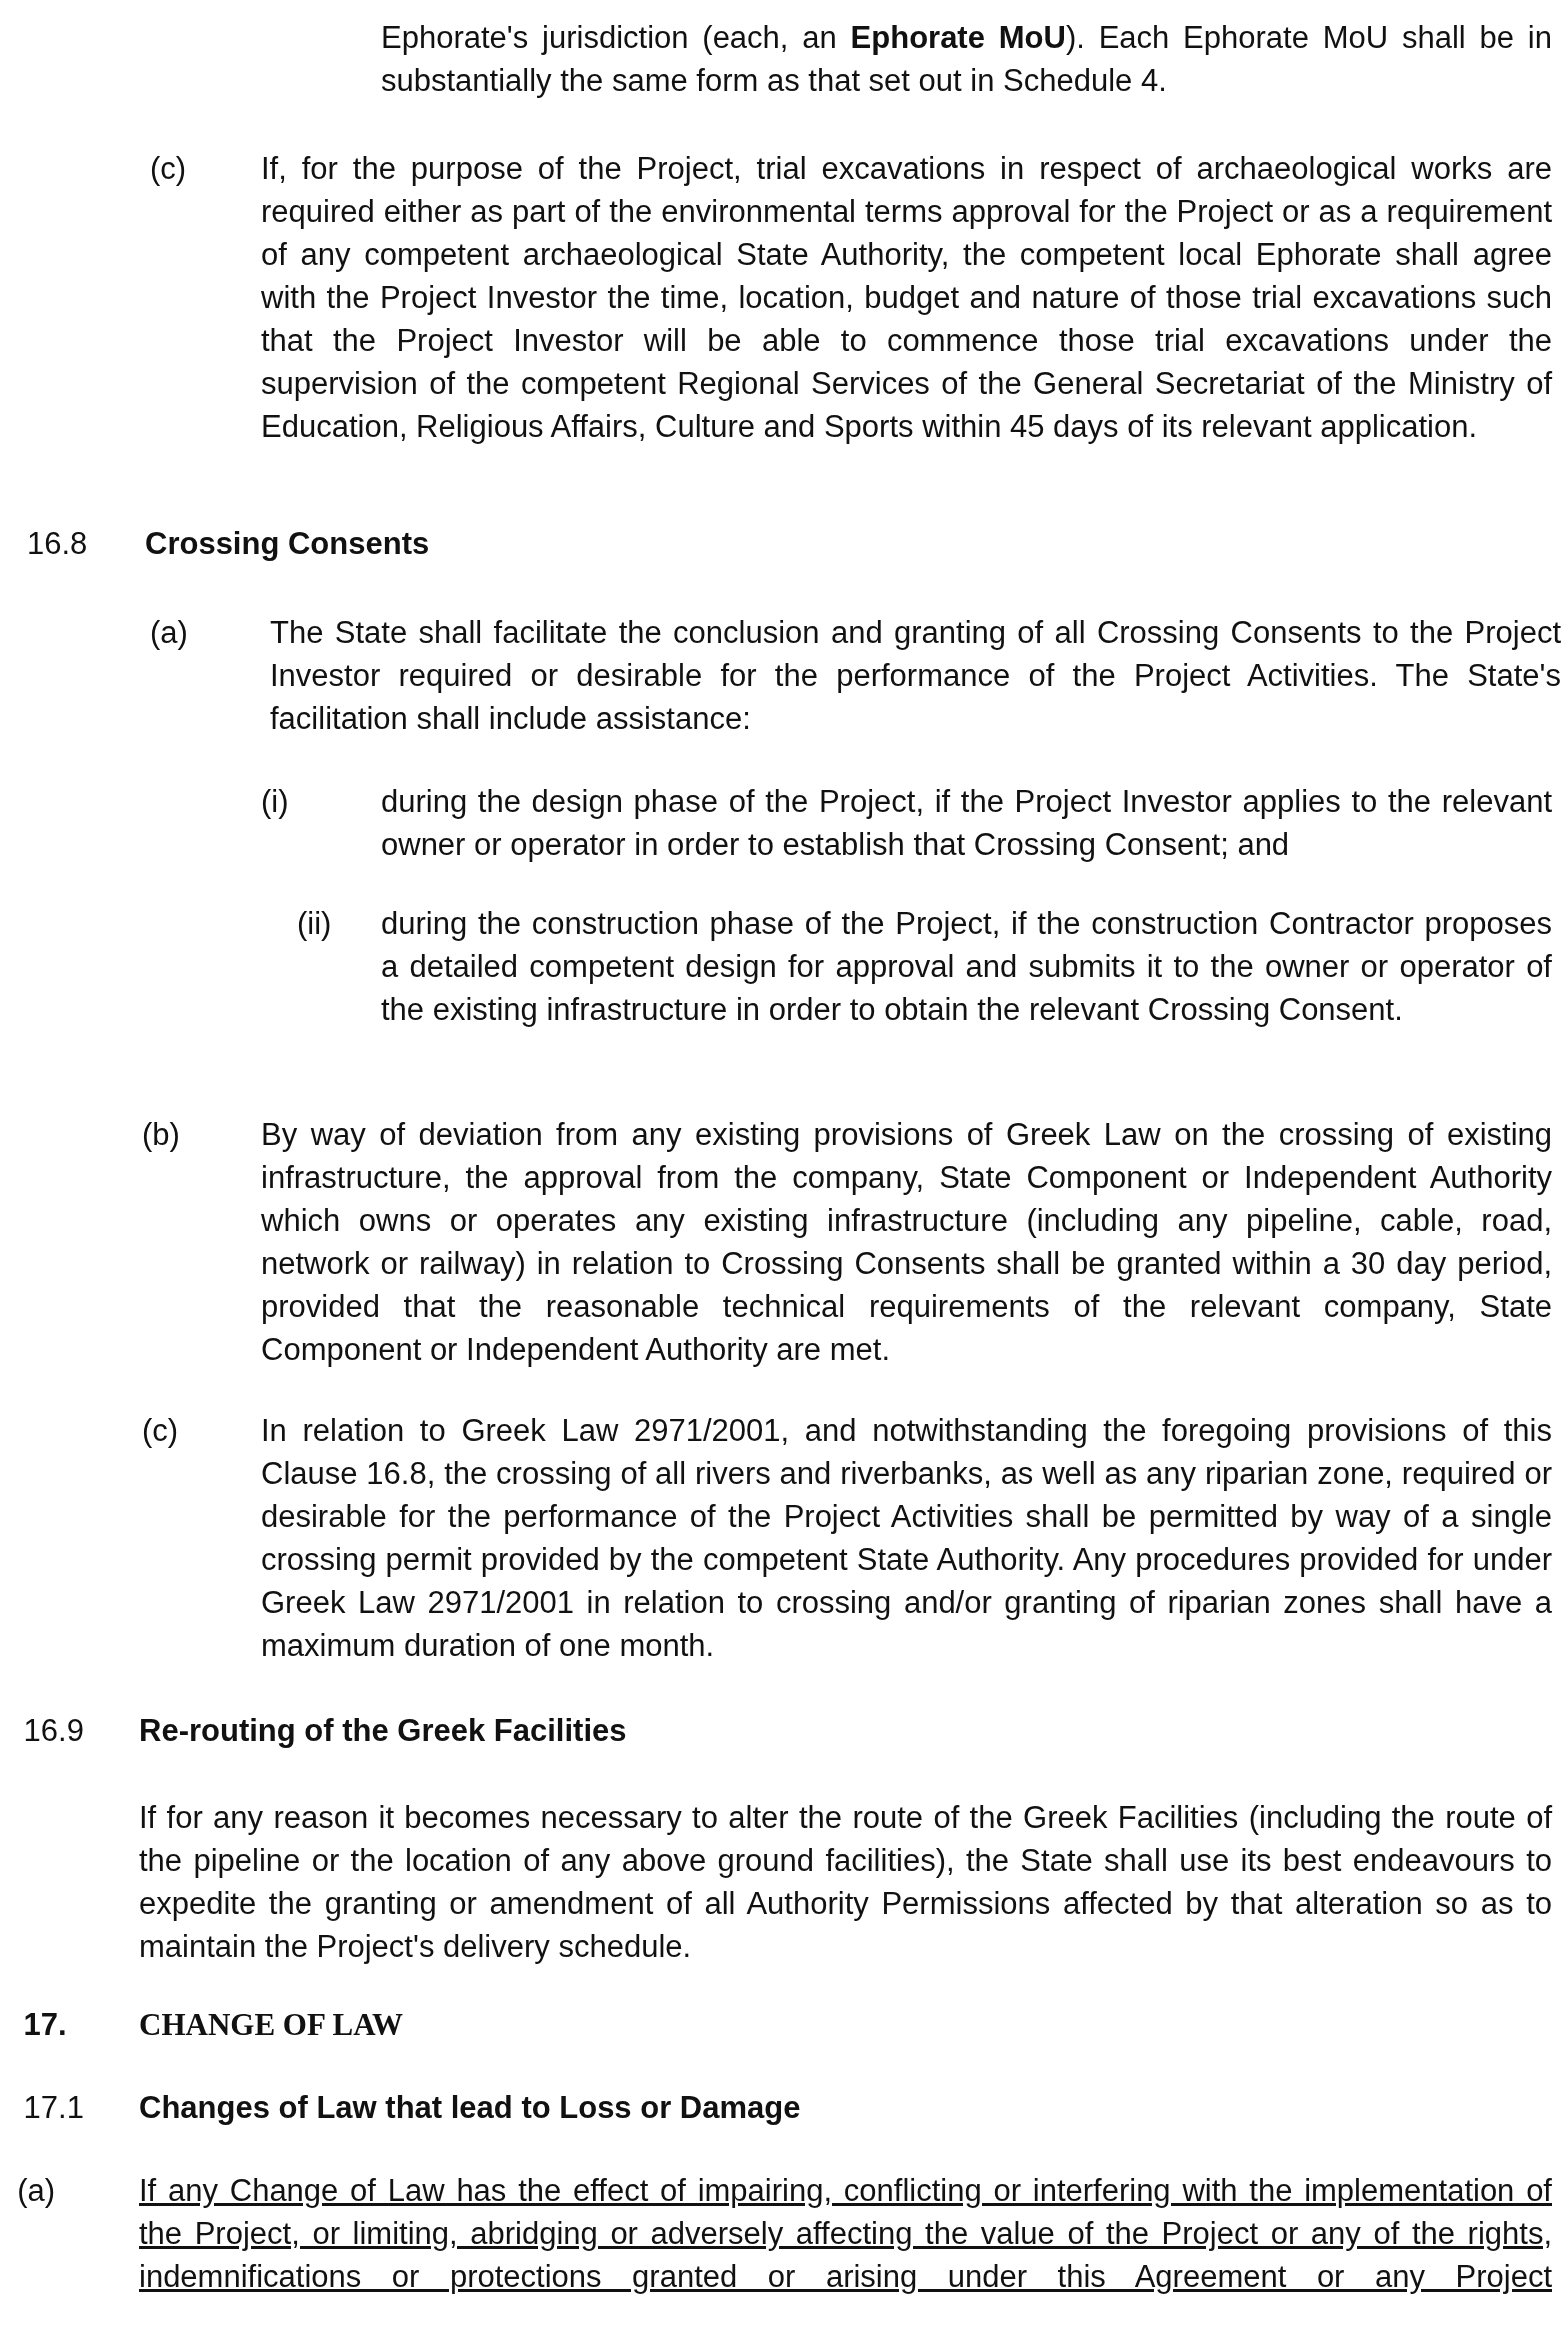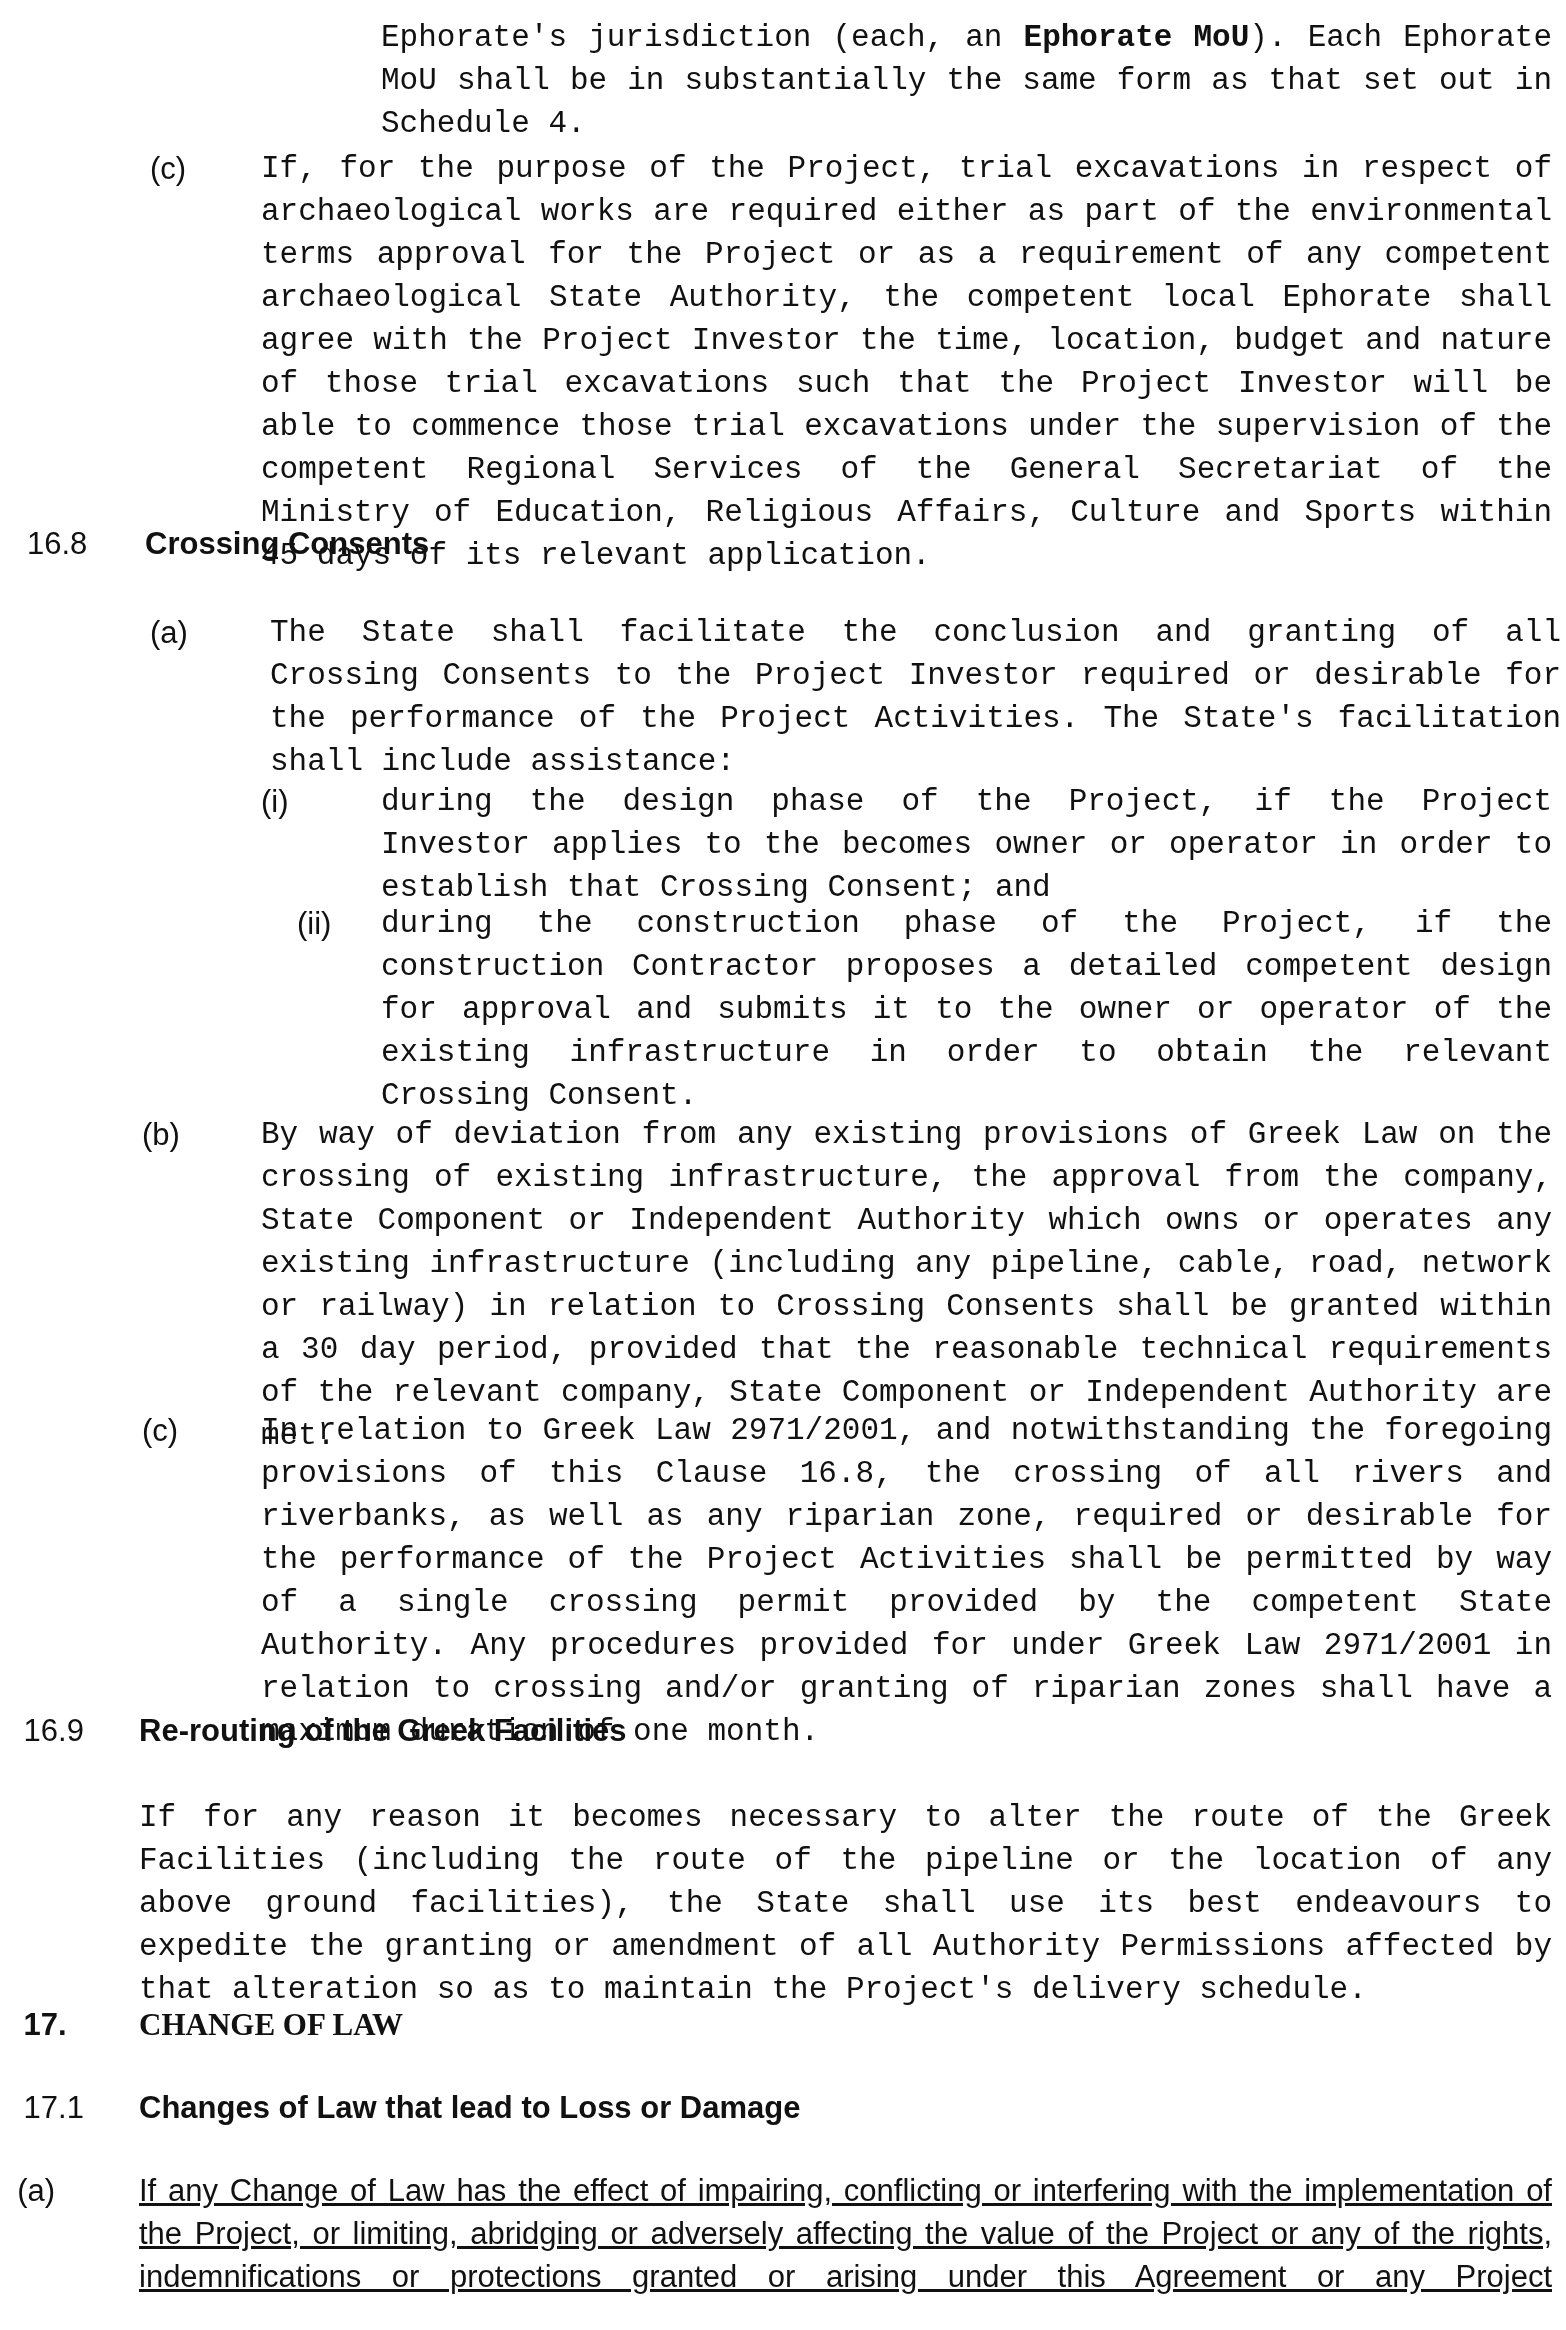--- a/index.html
+++ b/index.html
@@ -1,40 +1,40 @@
 <!DOCTYPE html>
 <html style="font-size:12.6px"><head>
 <meta charset="utf-8">
 <style>
   html, body { margin:0; padding:0; background:#ffffff; }
   body { width:1567px; height:2330px; position:relative; overflow:hidden;
          font-family:"Liberation Sans", sans-serif; color:#111; font-size:31px; line-height:43px; }
   .blk { position:absolute; text-align:justify; }
   .lbl { position:absolute; }
   .bold { font-weight:bold; }
-  .last { text-align-last:left;font-family:Liberation Mono, monospace; }
+  .last { text-align-last:left; }
 </style>
 </head>
 <body>
 
 <div class="blk last" style="left:381px; top:15.8px; width:1171px;">
   <span>Ephorate's jurisdiction (each, an </span><span class="bold">Ephorate MoU</span><span>).  Each Ephorate MoU shall be in substantially the same form as that set out in Schedule 4.</span>
 </div>
 
 <div class="lbl" style="left:150px; top:147px;">(c)</div>
 <div class="blk last" style="left:261px; top:147px; width:1291px;">If, for the purpose of the Project, trial excavations in respect of archaeological works are required either as part of the environmental terms approval for the Project or as a requirement of any competent archaeological State Authority, the competent local Ephorate shall agree with the Project Investor the time, location, budget and nature of those trial excavations such that the Project Investor will be able to commence those trial excavations under the supervision of the competent Regional Services of the General Secretariat of the Ministry of Education, Religious Affairs, Culture and Sports within 45 days of its relevant application.</div>
 
 <div class="lbl" style="left:27px; top:522px;">16.8</div>
 <div class="lbl bold" style="left:145px; top:522px;">Crossing Consents</div>
 
 <div class="lbl" style="left:150px; top:611px;">(a)</div>
 <div class="blk last" style="left:270px; top:611px; width:1291px;">The State shall facilitate the conclusion and granting of all Crossing Consents to the Project Investor required or desirable for the performance of the Project Activities.  The State's facilitation shall include assistance:</div>
 
 <div class="lbl" style="left:261px; top:780px;">(i)</div>
-<div class="blk last" style="left:381px; top:780px; width:1171px;">during the design phase of the Project, if the Project Investor applies to the becomes owner or operator in order to establish that Crossing Consent; and</div>
+<div class="blk last" style="left:381px; top:780px; width:1171px;">during the design phase of the Project, if the Project Investor applies to the relevant owner or operator in order to establish that Crossing Consent; and</div>
 
 <div class="lbl" style="left:261px; top:902px;margin-left:36px;">(ii)</div>
 <div class="blk last" style="left:381px; top:902px; width:1171px;">during the construction phase of the Project, if the construction Contractor proposes a detailed competent design for approval and submits it to the owner or operator of the existing infrastructure in order to obtain the relevant Crossing Consent.</div>
 
 <div class="lbl" style="left:142px; top:1113px;">(b)</div>
 <div class="blk last" style="left:261px; top:1113px; width:1291px;">By way of deviation from any existing provisions of Greek Law on the crossing of existing infrastructure, the approval from the company, State Component or Independent Authority which owns or operates any existing infrastructure (including any pipeline, cable, road, network or railway) in relation to Crossing Consents shall be granted within a 30 day period, provided that the reasonable technical requirements of the relevant company, State Component or Independent Authority are met.</div>
 
 <div class="lbl" style="left:142px; top:1409px;">(c)</div>
 <div class="blk last" style="left:261px; top:1409px; width:1291px;">In relation to Greek Law 2971/2001, and notwithstanding the foregoing provisions of this Clause 16.8, the crossing of all rivers and riverbanks, as well as any riparian zone, required or desirable for the performance of the Project Activities shall be permitted by way of a single crossing permit provided by the competent State Authority.  Any procedures provided for under Greek Law 2971/2001 in relation to crossing and/or granting of riparian zones shall have a maximum duration of one month.</div>
 

